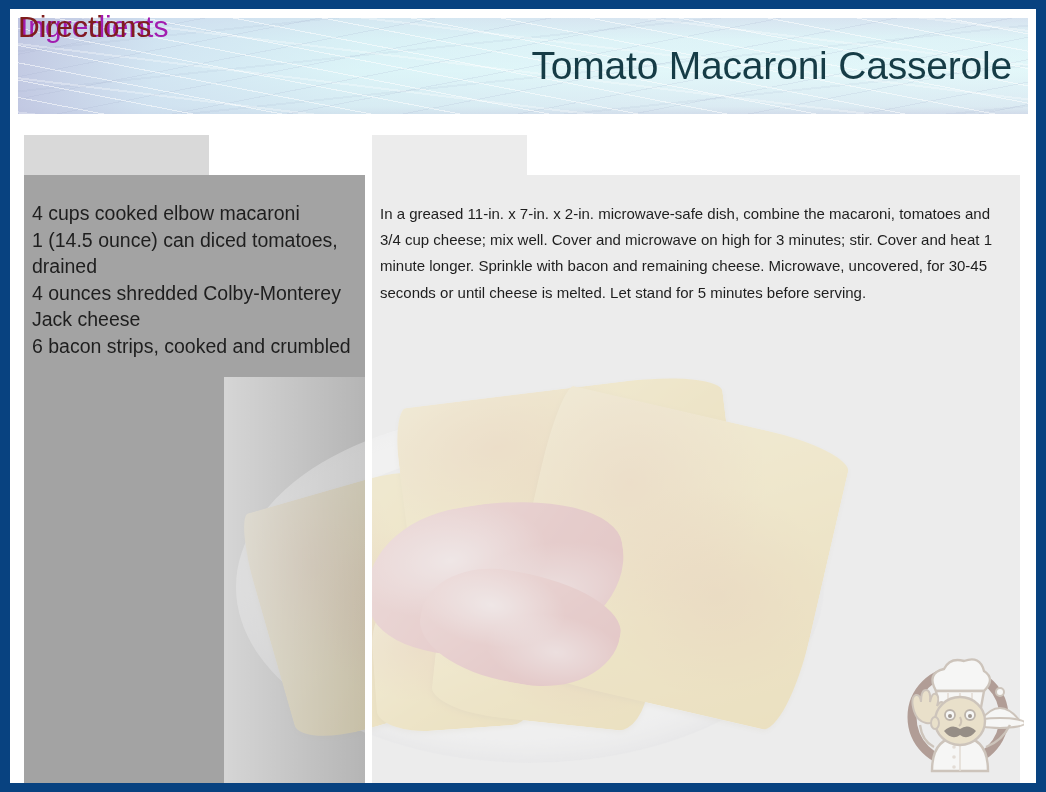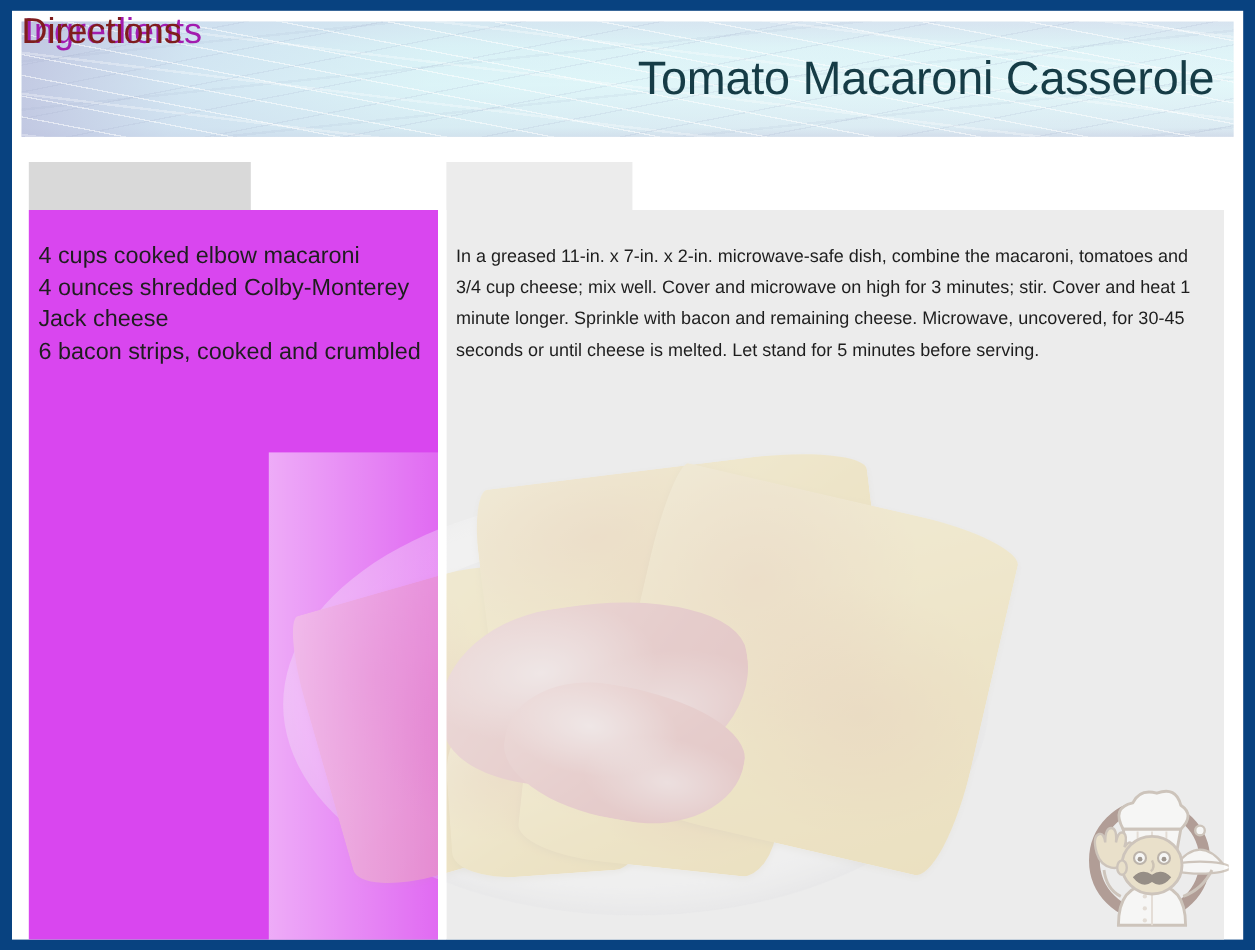--- a/index.html
+++ b/index.html
@@ -88,21 +88,21 @@
     font-size: 30px;
     color: #a21caf;
     white-space: nowrap;
   }
   .ing-panel {
     position: absolute;
     left: 14px;
     top: 166px;
     width: 341px;
     height: 616px;
-    background: #d946ef;
+    background: #a3a3a3;
   }
   .ing-list {
     position: absolute;
     left: 8px;
     top: 25px;
     right: 6px;
     font-size: 19.5px;
     line-height: 26.6px;
     color: #1e1e1e;
   }
@@ -243,20 +243,21 @@
       <div class="banner-weave"></div>
       <div class="banner-title">Tomato Macaroni Casserole</div>
     </div>
 
     <div class="ing-tab"></div>
     <div class="ing-tab-label">Ingredients</div>
 
     <div class="ing-panel">
       <div class="ing-list">
         <span class="ing-item">4 cups cooked elbow macaroni</span>
+        <span class="ing-item">1 (14.5 ounce) can diced tomatoes, drained</span>
         <span class="ing-item">4 ounces shredded Colby-Monterey Jack cheese</span>
         <span class="ing-item">6 bacon strips, cooked and crumbled</span>
       </div>
     </div>
 
     <div class="dir-tab"></div>
     <div class="dir-tab-label">Directions</div>
 
     <div class="dir-panel">
       <div class="dir-text">In a greased 11-in. x 7-in. x 2-in. microwave-safe dish, combine the macaroni, tomatoes and 3/4 cup cheese; mix well. Cover and microwave on high for 3 minutes; stir. Cover and heat 1 minute longer. Sprinkle with bacon and remaining cheese. Microwave, uncovered, for 30-45 seconds or until cheese  is melted. Let stand for 5 minutes before serving.</div>

